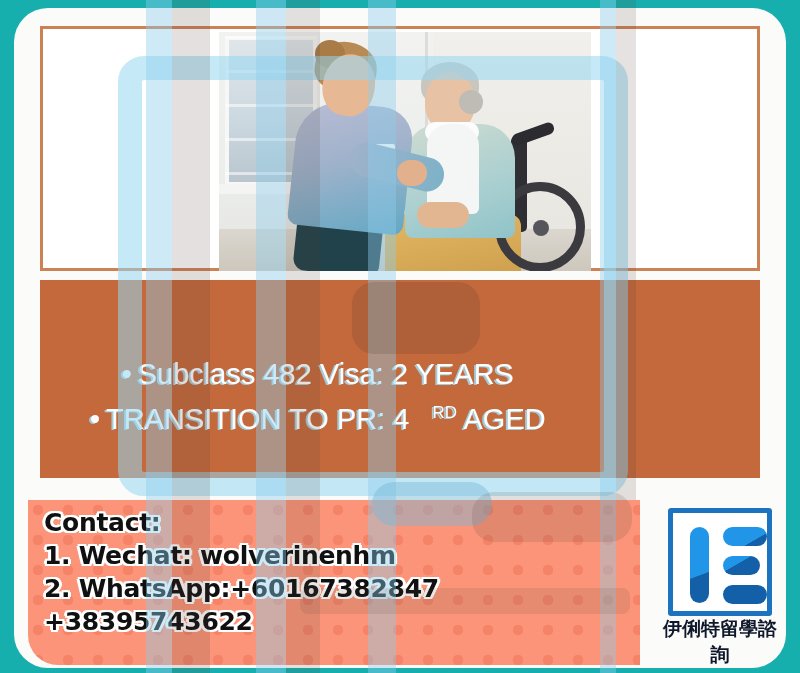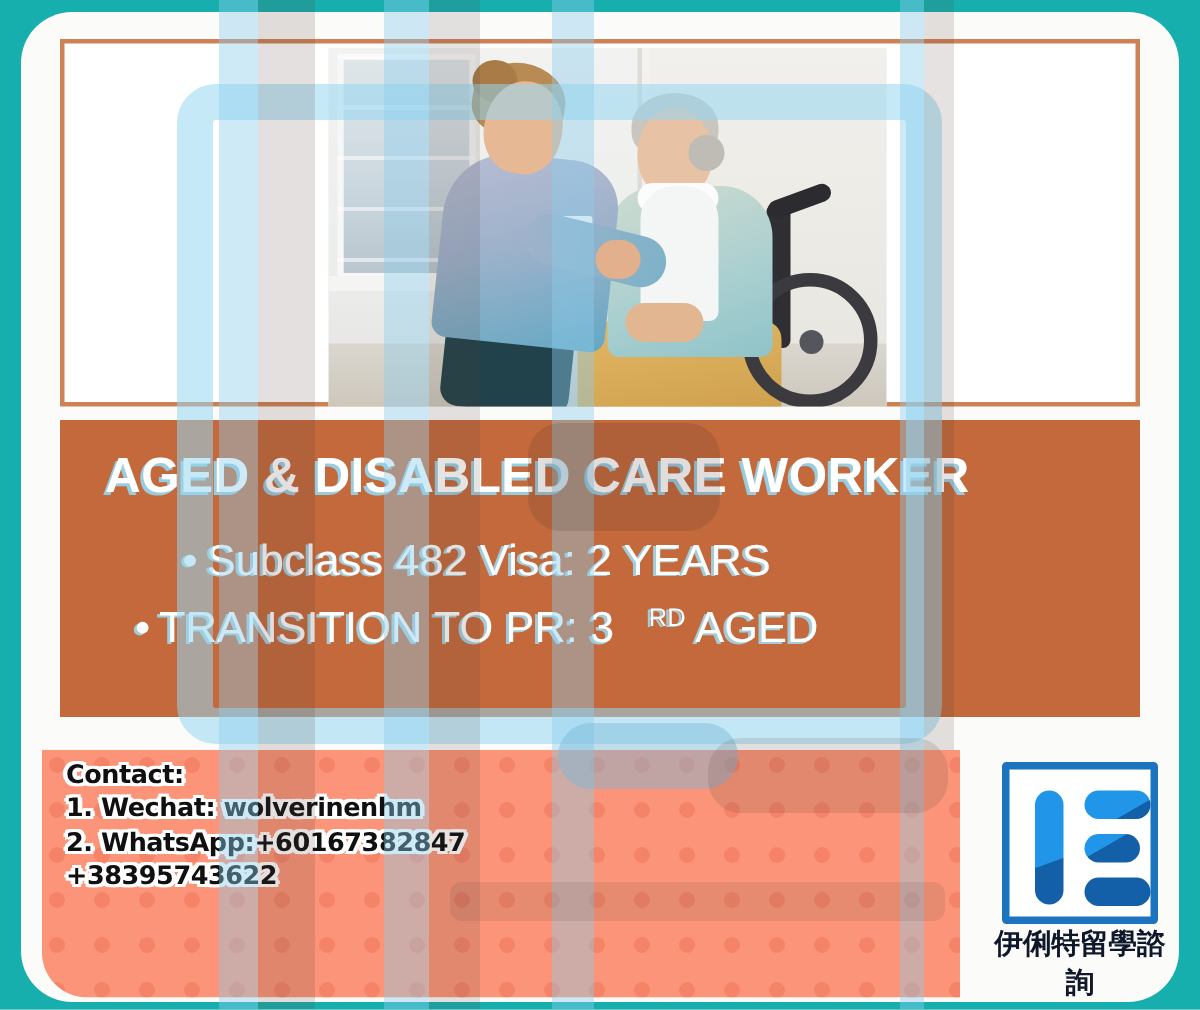--- a/index.html
+++ b/index.html
@@ -103,21 +103,21 @@
     position:absolute;left:14px;top:492px;width:612px;height:165px;
     background-color:#fb9478;
     background-image:radial-gradient(circle at 10px 10px, #f58368 5px, rgba(245,131,104,0) 5.5px);
     background-size:30px 30px;
     border-radius:0 0 0 30px;
     overflow:hidden;
   }
   .contact-lines{position:absolute;left:16px;top:6px;}
   .cline{
     font-family:"DejaVu Sans","Liberation Sans",sans-serif;
-    font-weight:bold;font-size:17px;line-height:1.32;color:#101010;
+    font-weight:bold;font-size:25px;line-height:1.32;color:#101010;
     white-space:nowrap;
     -webkit-text-stroke:0px;
     text-shadow:
       -2px 0 0 #fff, 2px 0 0 #fff, 0 -2px 0 #fff, 0 2px 0 #fff,
       -2px -2px 0 #fff, 2px -2px 0 #fff, -2px 2px 0 #fff, 2px 2px 0 #fff,
       -3px 0 0 #fff, 3px 0 0 #fff;
     letter-spacing:-.3px;
   }
 
   
@@ -185,28 +185,27 @@
         <div class="nurse-hair"></div>
         <div class="nurse-bun"></div>
         <div class="nurse-head"></div>
         <div class="nurse-badge"></div>
         <div class="nurse-arm"></div>
         <div class="nurse-hand"></div>
       </div>
     </div>
 
     <div class="band">
-      <div class="band-title">AGED &amp; DISABLED CARE WORKER</div>
 
       <ul class="band-list">
         <li>
           <span class="bullet">•</span><span>Subclass 482 Visa: 2 YEARS</span>
         </li>
         <li>
-          <span class="bullet">•</span><span>TRANSITION TO PR: 3</span><span class="sup">RD</span><span> AGED</span>
+          <span class="bullet">•</span><span>TRANSITION TO PR: 4</span><span class="sup">RD</span><span> AGED</span>
         </li>
       </ul>
     </div>
 
     <div class="contact">
       <div class="contact-lines">
         <div class="cline">Contact:</div>
         <div class="cline">1. Wechat: wolverinenhm</div>
         <div class="cline">2. WhatsApp:+60167382847</div>
         <div class="cline">+38395743622</div>

